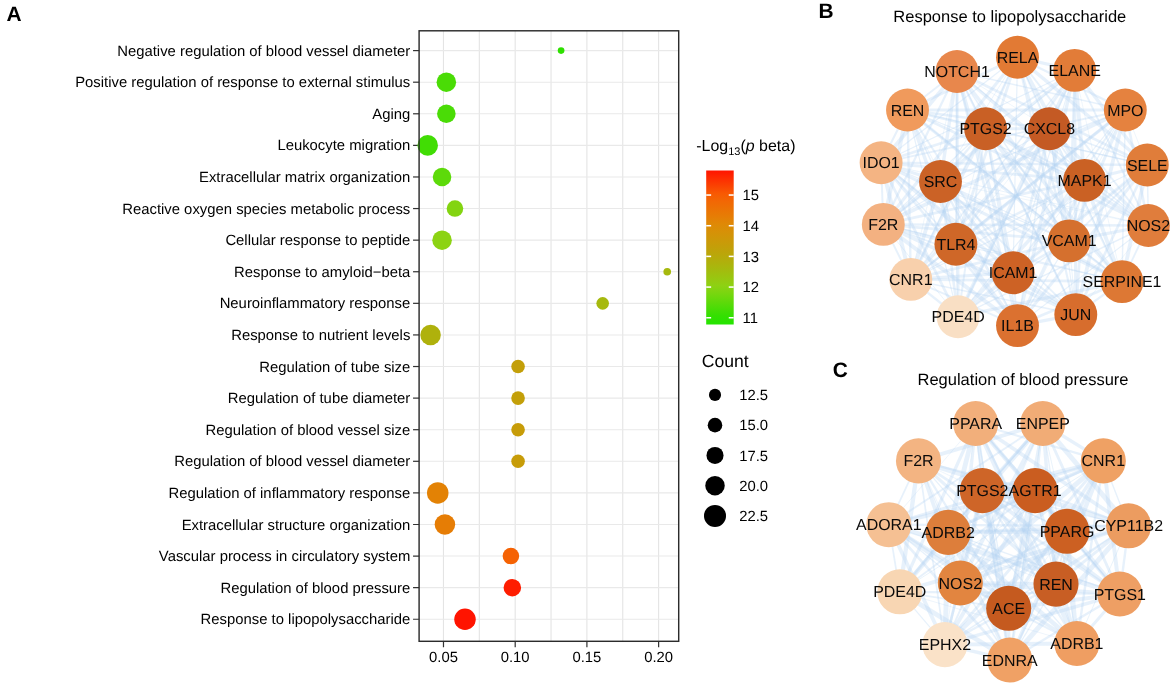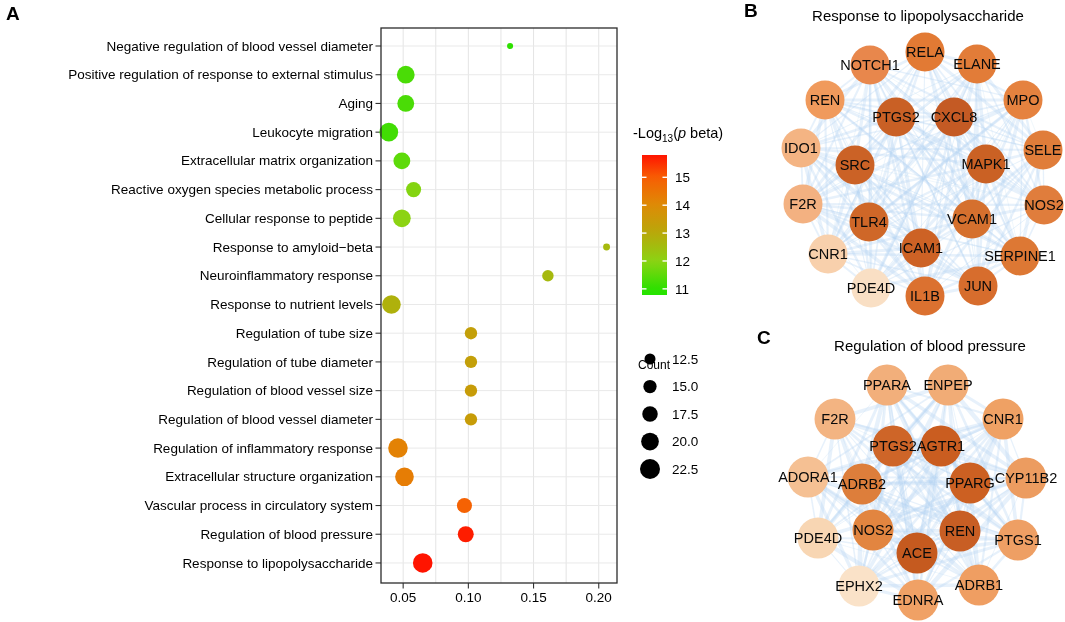--- a/index.html
+++ b/index.html
@@ -5,21 +5,21 @@
   html,body{margin:0;padding:0;background:#fff;}
   .fig-wrap{position:relative;width:1065px;height:622px;background:#ffffff;
     font-family:"Liberation Sans",sans-serif;overflow:hidden;}
   svg{position:absolute;left:0;top:0;}
   svg text{font-family:"Liberation Sans",sans-serif;}
   .plabel{position:absolute;font-weight:bold;font-size:19px;color:#000;line-height:1;}
   .ptitle{position:absolute;font-size:15px;color:#000;text-align:center;line-height:1.1;}
   .axis-title{position:absolute;font-size:14.5px;color:#000;text-align:center;line-height:1.1;}
   #clegend-title{position:absolute;left:633px;top:126px;font-size:14.5px;color:#000;line-height:1.1;}
   #clegend-title sub{font-size:10px;}
-  #count-title{position:absolute;left:638px;top:321px;font-size:12px;color:#000;line-height:1.1;margin-top:38px;}
+  #count-title{position:absolute;left:638px;top:321px;font-size:16px;color:#000;line-height:1.1;}
 </style>
 </head>
 <body>
 
 <div class="fig-wrap">
   <svg id="fig" width="1065" height="622">
       <g>
         <line x1="403.16574585635357" y1="28" x2="403.16574585635357" y2="583" stroke="#E4E4E4" stroke-width="1"></line>
         <line x1="435.76243093922653" y1="28" x2="435.76243093922653" y2="583" stroke="#E4E4E4" stroke-width="1"></line>
         <line x1="468.35911602209944" y1="28" x2="468.35911602209944" y2="583" stroke="#E4E4E4" stroke-width="1"></line>

